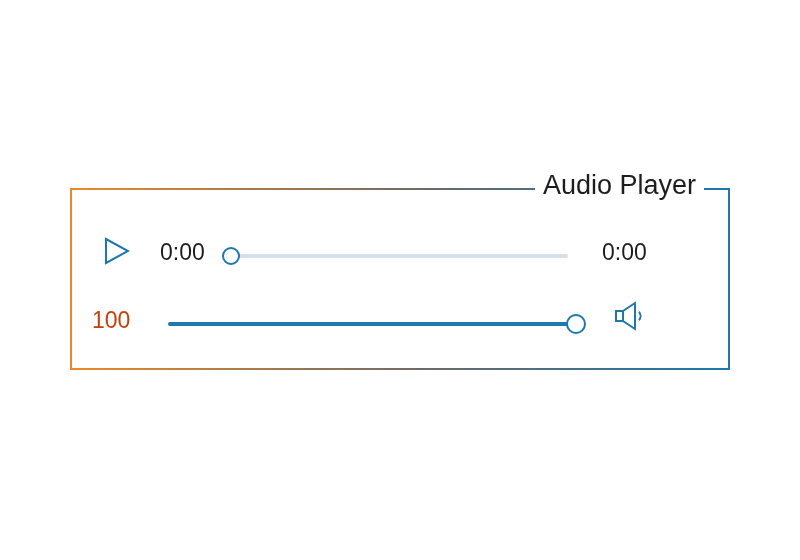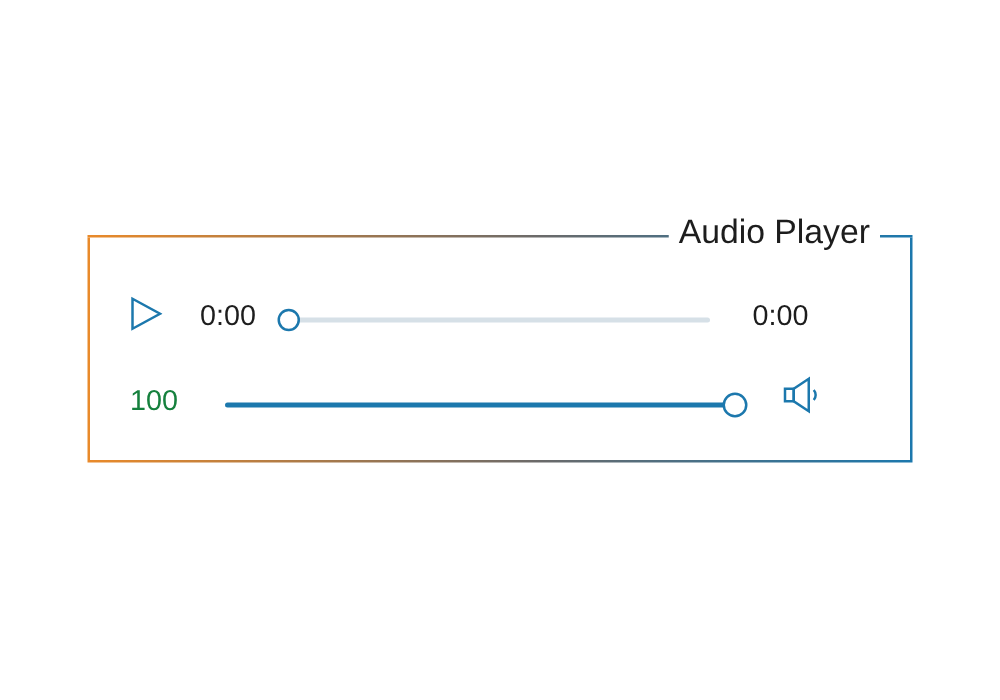--- a/index.html
+++ b/index.html
@@ -90,23 +90,23 @@
     cursor: pointer;
   }
 
   .time-total {
     margin-left: 34px;
     font-size: 23px;
     color: #1d1d1d;
   }
 
   .vol-value {
-    margin-left: 32px;
+    margin-left: 20px;
     font-size: 23px;
-    color: #15803d;
+    color: #c2410c;
     width: 46px;
   }
 
   .vol-slider {
     margin-left: 30px;
     position: relative;
     width: 418px;
     height: 20px;
   }
   .vol-track {

